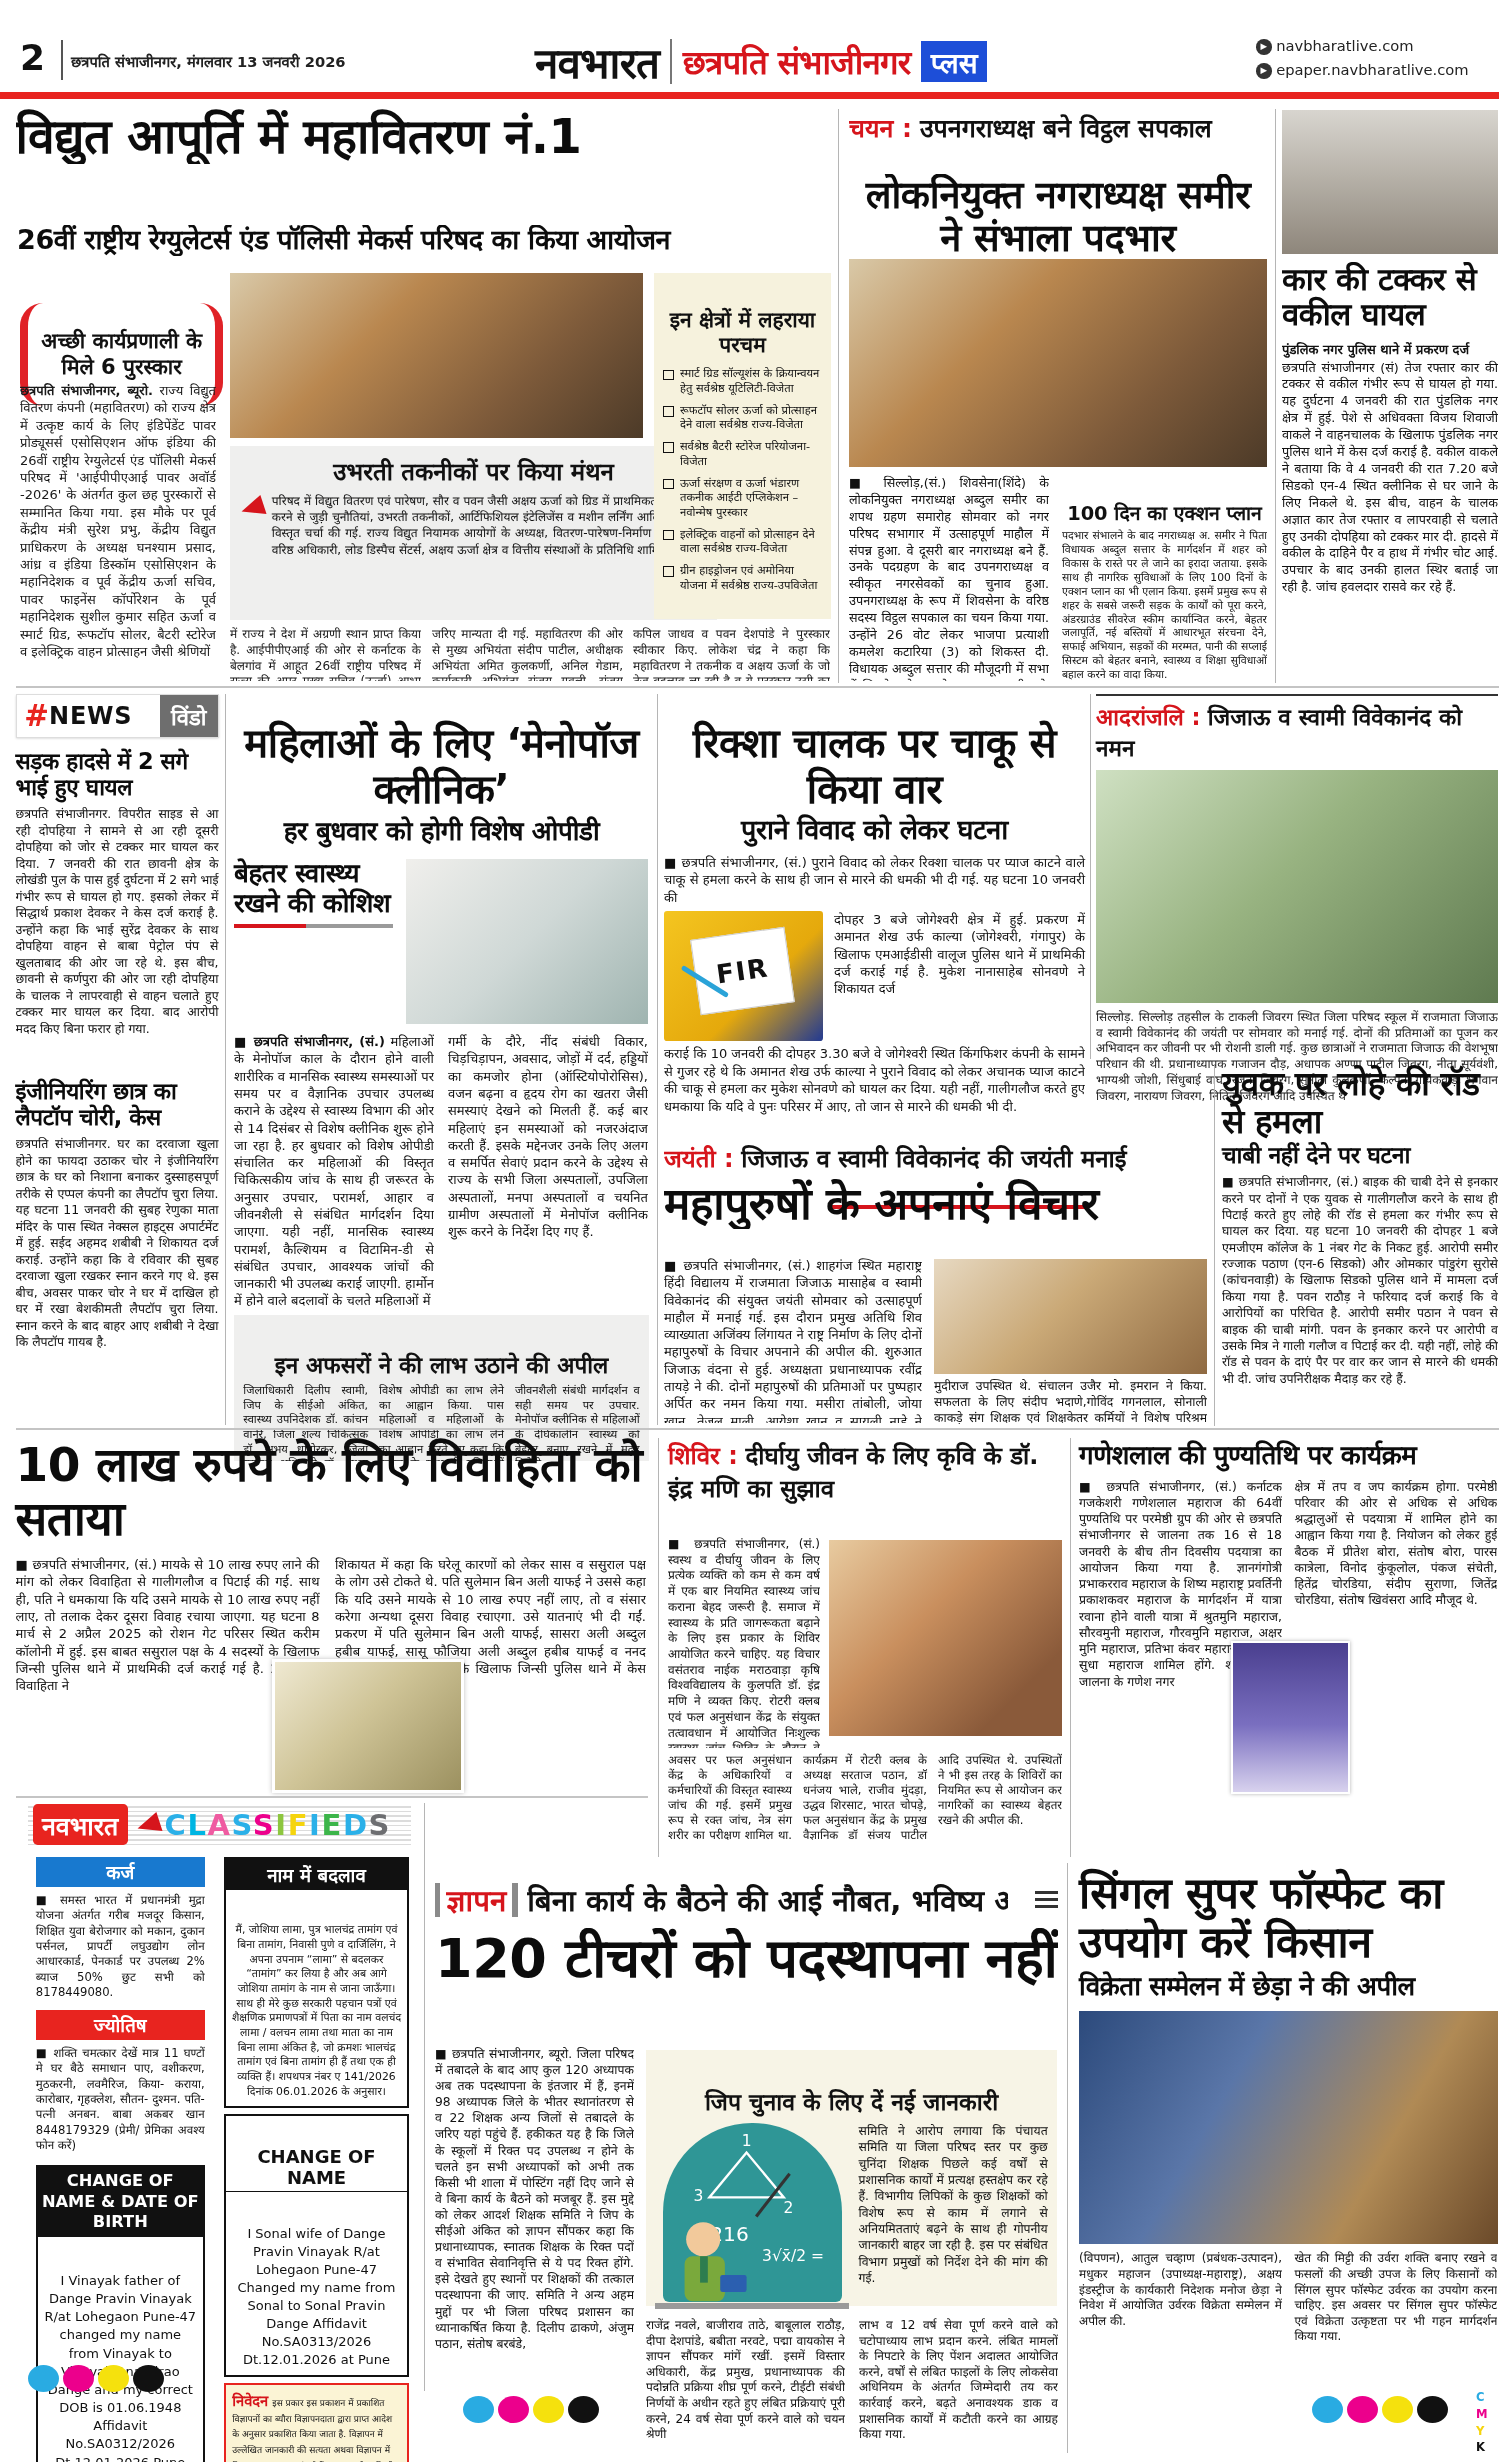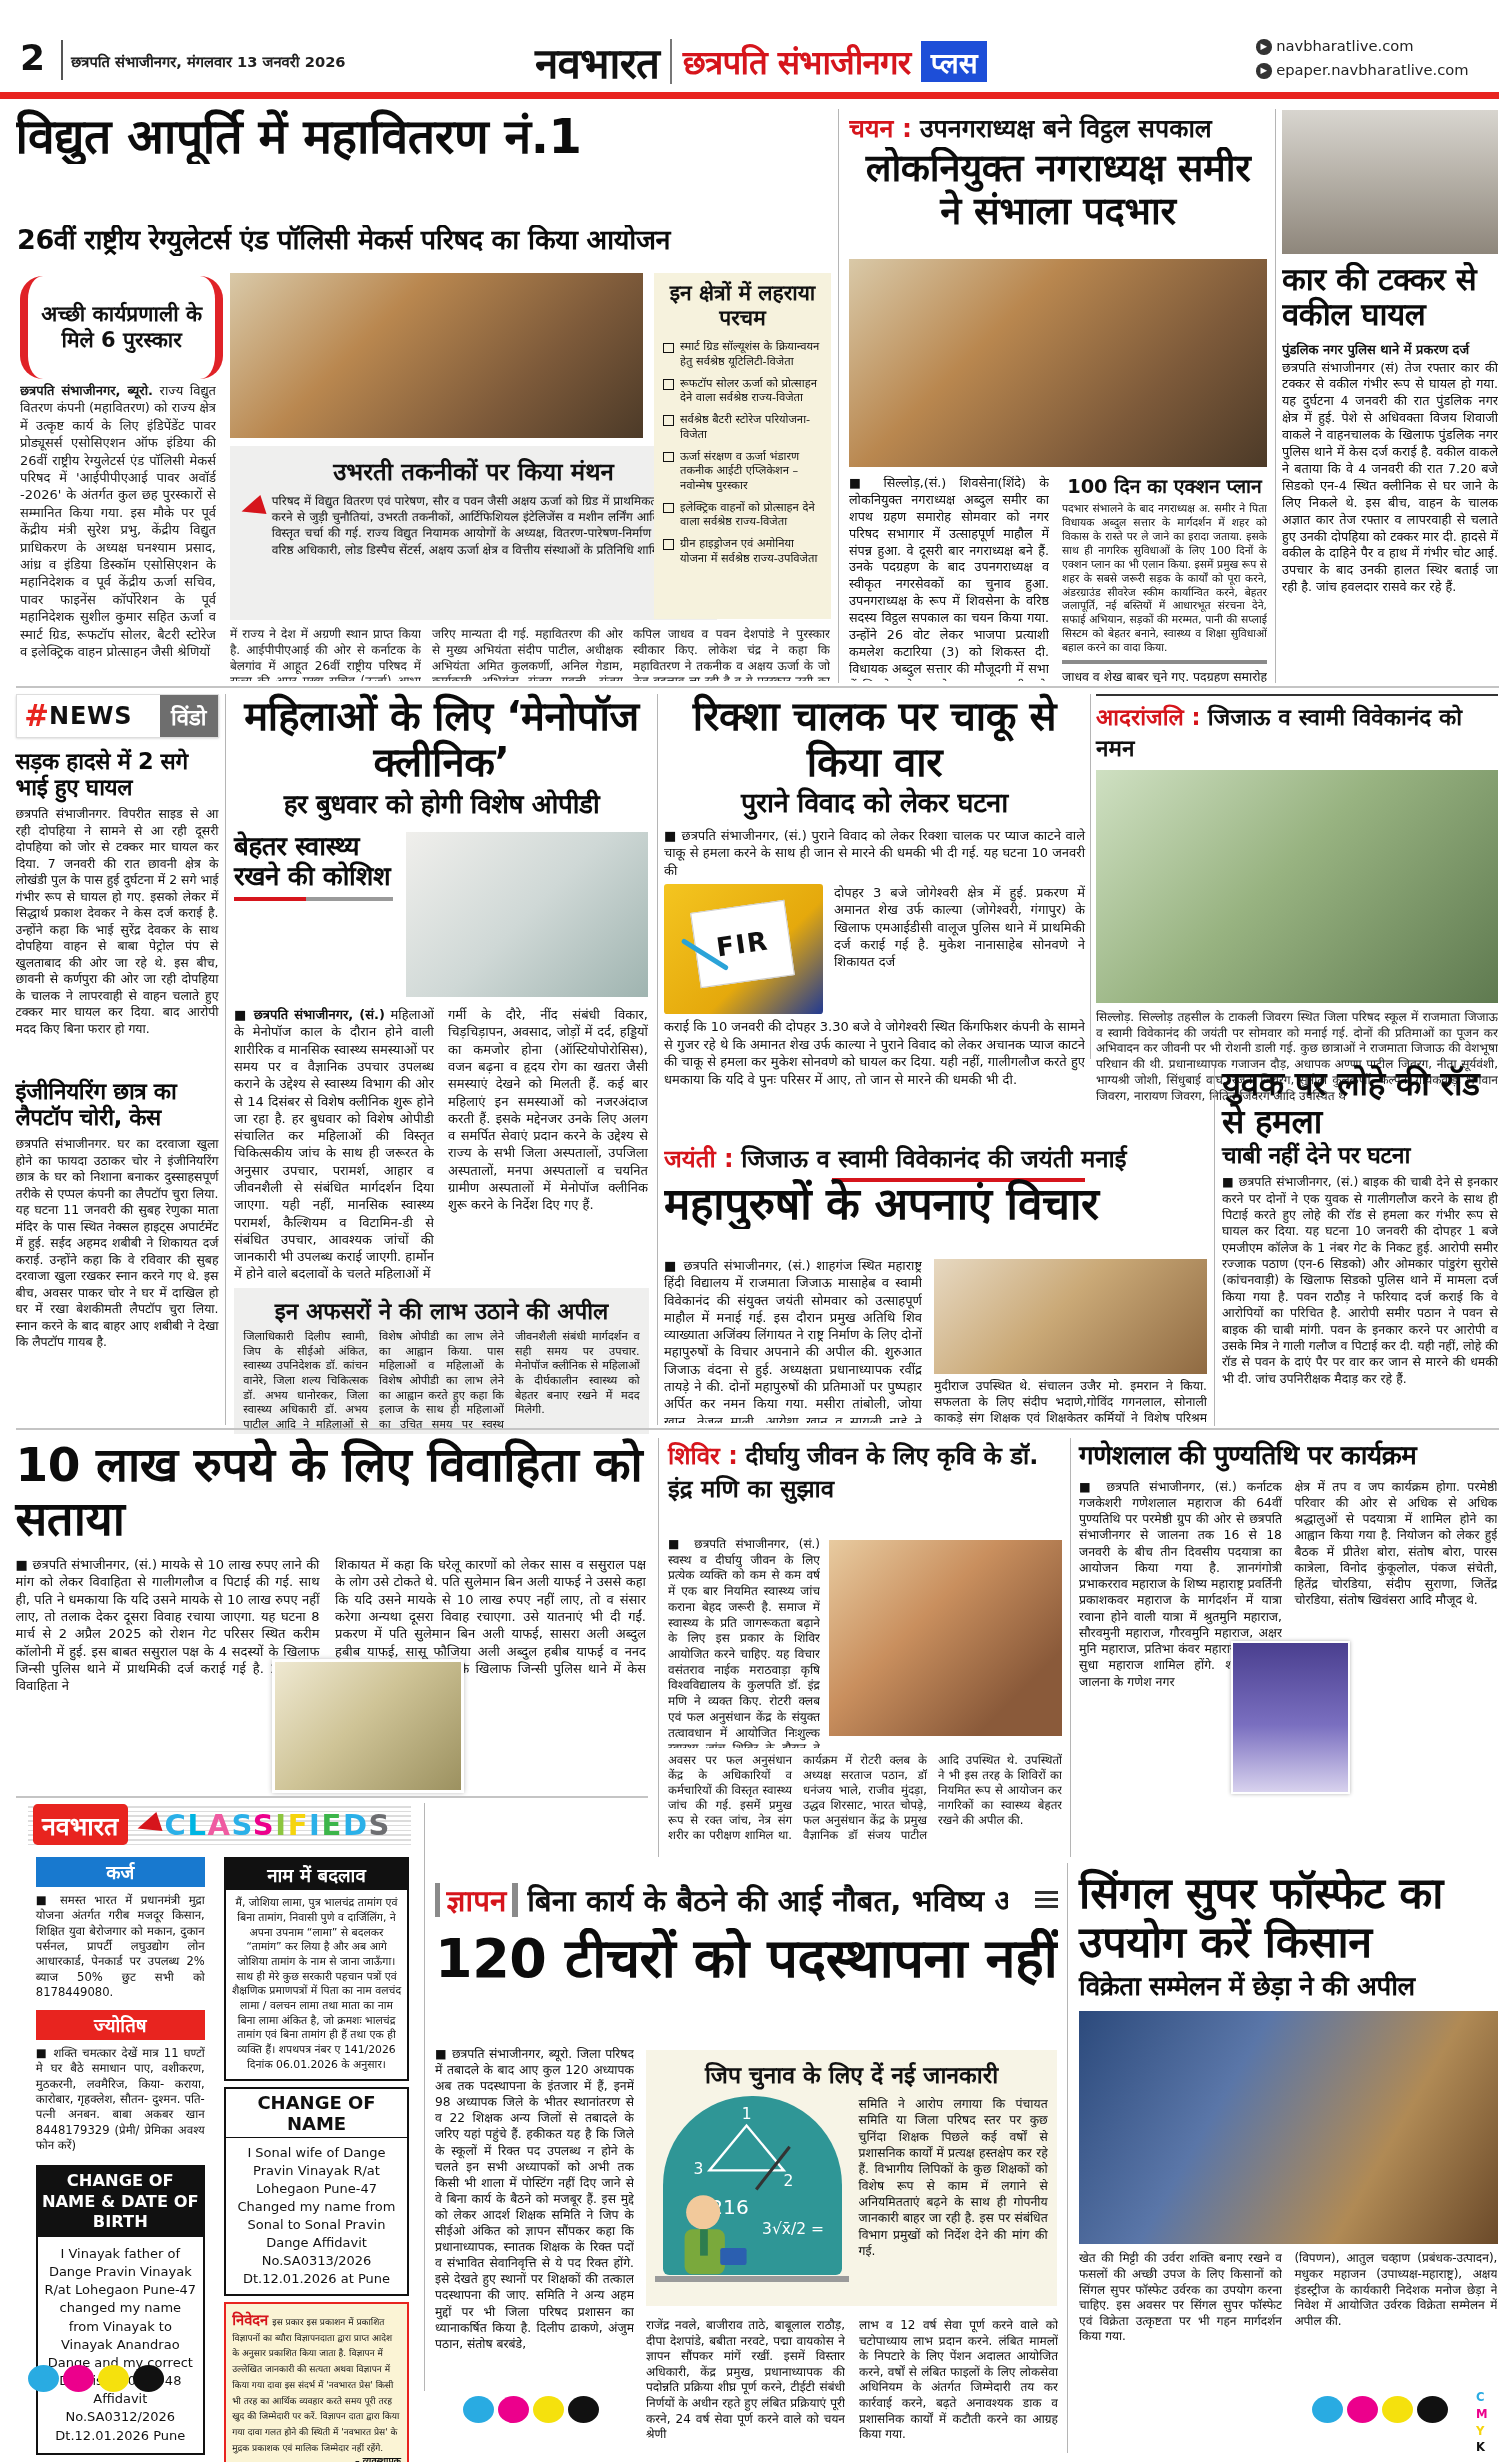--- a/index.html
+++ b/index.html
@@ -2,21 +2,21 @@
 <html style="font-size:12.4px"><head>
 <meta charset="utf-8">
 <style>
   html,body{margin:0;padding:0;background:#e9e9e9;}
   .page{position:relative;width:1500px;height:2462px;margin:0 auto;background:#ffffff;
         font-family:"DejaVu Sans","Liberation Sans",sans-serif;color:#111;overflow:hidden;}
   .abs{position:absolute;}
   .b{font-weight:bold;}
   .clip{overflow:hidden;}
   .just{text-align:justify;text-justify:inter-word;}
-  .ctr{text-align:center;}
+  .ctr{text-align:center;margin-top:27px;}
   .nw{white-space:nowrap;}
   .hl{font-weight:bold;color:#0c0c0c;line-height:1.14;letter-spacing:-0.4px;}
   .photo{background:linear-gradient(135deg,#c9cdd2,#9aa3ab 40%,#77828b 75%,#5d6871);}
   .photo.warm{background:linear-gradient(135deg,#e8cba0,#c98f5e 40%,#8a5a3a 80%);}
   .photo.crowd{background:linear-gradient(135deg,#d9c9a8,#b9874f 35%,#7d5a3a 70%,#4c3a28);}
   .photo.road{background:linear-gradient(180deg,#d8d5cf,#b7b2a9 45%,#8e867b);}
   .photo.clinic{background:linear-gradient(135deg,#f0efec,#cfd8d6 50%,#9fb4b0);}
   .photo.green{background:linear-gradient(135deg,#cfe0c2,#98b381 45%,#5f7a50);}
   .photo.hall{background:linear-gradient(135deg,#e7d9c2,#caa977 45%,#8f6a42);}
   .photo.stage{background:linear-gradient(120deg,#2c4a7c,#5a76a8 35%,#b08a55 70%,#6b4a2a);}
@@ -346,22 +346,22 @@
   <div class="just clip abs" style="left:211px;top:439px;width:199px;height:147px;font-size:12px;line-height:1.3;">राजेंद्र नवले, बाजीराव ताठे, बाबूलाल राठौड़, दीपा देशपांडे, बबीता नरवटे, पद्मा वायकोस ने ज्ञापन सौंपकर मांगें रखीं. इसमें विस्तार अधिकारी, केंद्र प्रमुख, प्रधानाध्यापक की पदोन्नति प्रक्रिया शीघ्र पूर्ण करने, टीईटी संबंधी निर्णयों के अधीन रहते हुए लंबित प्रक्रियाएं पूरी करने, 24 वर्ष सेवा पूर्ण करने वाले को चयन श्रेणी</div>
   <div class="just clip abs" style="left:424px;top:439px;width:199px;height:147px;font-size:12px;line-height:1.3;">लाभ व 12 वर्ष सेवा पूर्ण करने वाले को चटोपाध्याय लाभ प्रदान करने. लंबित मामलों के निपटारे के लिए पेंशन अदालत आयोजित करने, वर्षों से लंबित फाइलों के लिए लोकसेवा अधिनियम के अंतर्गत जिम्मेदारी तय कर कार्रवाई करने, बढ़ते अनावश्यक डाक व प्रशासनिक कार्यों में कटौती करने का आग्रह किया गया.</div>
 </div>
 <div class="vr" style="left:1067px;top:1863px;height:590px;"></div>
 
 <div class="abs" style="left:1079px;top:1869px;width:419px;">
   <div class="hl" style="font-size:43px;">सिंगल सुपर फॉस्फेट का उपयोग करें किसान</div>
   <div class="hl" style="font-size:26px;margin-top:4.7px;">विक्रेता सम्मेलन में छेड़ा ने की अपील</div>
   <div class="photo stage" style="width:419px;height:233px;margin-top:9.3px;"></div>
   <div style="display:flex;gap:12.4px;margin-top:7.8px;">
+    <div class="just clip" style="width:203px;height:109px;font-size:12px;line-height:1.3;">(विपणन), आतुल चव्हाण (प्रबंधक-उत्पादन), मधुकर महाजन (उपाध्यक्ष-महाराष्ट्र), अक्षय इंडस्ट्रीज के कार्यकारी निदेशक मनोज छेड़ा ने निवेश में आयोजित उर्वरक विक्रेता सम्मेलन में अपील की.</div>
     <div class="just clip" style="width:203px;height:109px;font-size:12px;line-height:1.3;">खेत की मिट्टी की उर्वरा शक्ति बनाए रखने व फसलों की अच्छी उपज के लिए किसानों को सिंगल सुपर फॉस्फेट उर्वरक का उपयोग करना चाहिए. इस अवसर पर सिंगल सुपर फॉस्फेट एवं विक्रेता उत्कृष्टता पर भी गहन मार्गदर्शन किया गया.</div>
-    <div class="just clip" style="width:203px;height:109px;font-size:12px;line-height:1.3;">(विपणन), आतुल चव्हाण (प्रबंधक-उत्पादन), मधुकर महाजन (उपाध्यक्ष-महाराष्ट्र), अक्षय इंडस्ट्रीज के कार्यकारी निदेशक मनोज छेड़ा ने निवेश में आयोजित उर्वरक विक्रेता सम्मेलन में अपील की.</div>
   </div>
 </div>
 
 <div class="abs" style="left:28px;top:2365px;">
   <span class="dot" style="background:#29abe2;"></span><span class="dot" style="background:#ec008c;"></span><span class="dot" style="background:#f5e10d;"></span><span class="dot" style="background:#111;"></span>
 </div>
 <div class="abs" style="left:463px;top:2396px;">
   <span class="dot" style="background:#29abe2;"></span><span class="dot" style="background:#ec008c;"></span><span class="dot" style="background:#f5e10d;"></span><span class="dot" style="background:#111;"></span>
 </div>
 <div class="abs" style="left:1312px;top:2396px;">

